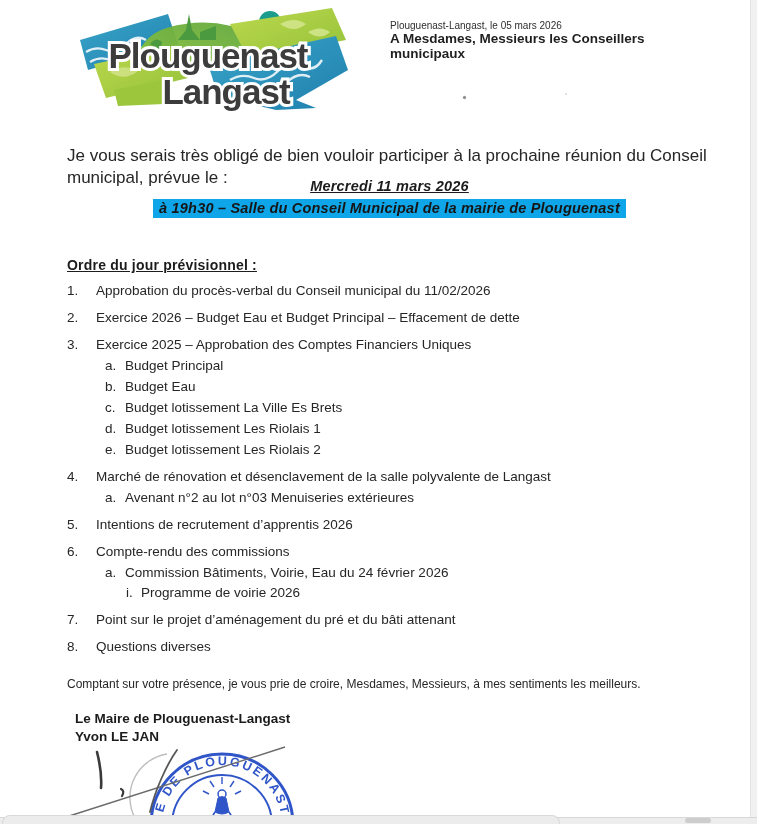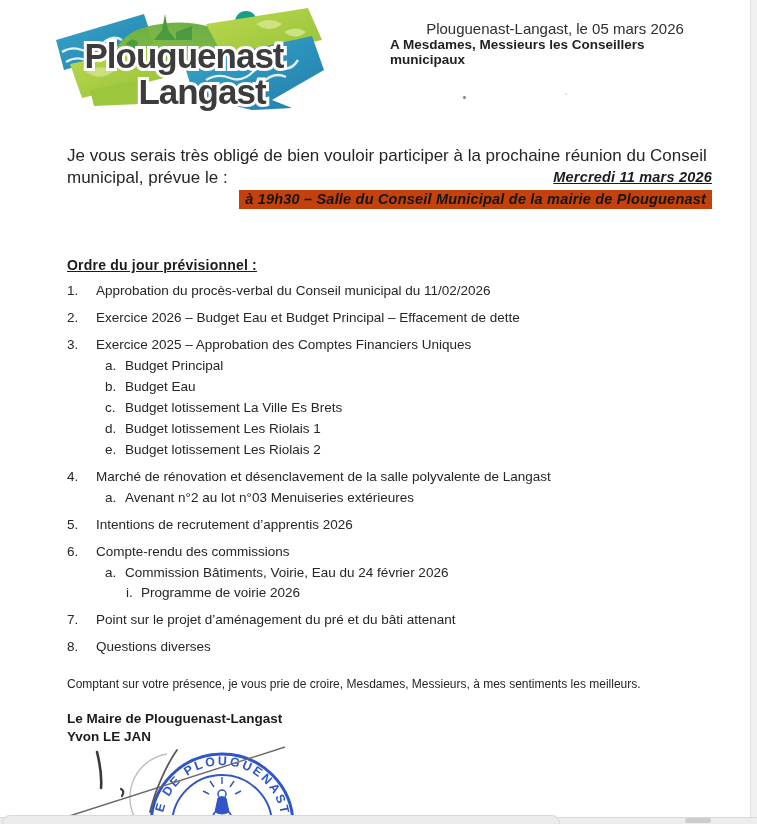--- a/index.html
+++ b/index.html
@@ -4,31 +4,31 @@
 <style>
   * { margin:0; padding:0; box-sizing:border-box; }
   html,body { background:#ffffff; }
   .page {
     position:relative; width:757px; height:824px; margin:0 auto;
     background:#ffffff; overflow:hidden;
     font-family:"Liberation Sans", sans-serif;
     color:#262626;
   }
   
-  .logo { position:absolute; left:56px; top:2px; width:268px; height:114px; }
+  .logo { position:absolute; left:80px; top:2px; width:268px; height:114px; }
   
   .hdr-right { position:absolute; left:390px; top:20px; width:330px; }
-  .date-line { font-size:15px; color:#2e2e2e;text-align:center; }
+  .date-line { font-size:10px; color:#2e2e2e; }
   .recipients { font-size:13.5px; font-weight:bold; color:#1f1f1f; }
   .speck { position:absolute; background:#8f8f8f; border-radius:1px; }
   .speck.s1 { left:463px; top:96px; width:3px; height:3px; transform:rotate(35deg); }
   .speck.s2 { left:565px; top:93px; width:2px; height:2px; background:#d9d9d9; }
   
   .intro { position:absolute; left:67px; top:145px; width:652px; font-size:17px; line-height:1.3; }
-  .meeting { position:absolute; left:67px; top:168px; width:645px; text-align:right; }
+  .meeting { position:absolute; left:67px; top:177px; width:645px; text-align:center; }
   .meeting-date {
     display:inline-block; font-size:14.5px; font-weight:bold; font-style:italic;
     text-decoration:underline; color:#1c1c1c; letter-spacing:.2px;
   }
   .meeting-place-wrap { margin-top:4px; }
   .meeting-place {
     display:inline-block; font-size:14.5px; font-weight:bold; font-style:italic;
     color:#161616; padding:1px 6px 2px 6px; letter-spacing:.2px;
   }
   .agenda-title {
@@ -39,21 +39,21 @@
   .agenda-row { display:flex; line-height:17px; }
   .agenda-row .marker { flex:0 0 auto; }
   .agenda-row.lvl1 { margin-top:10px; }
   .agenda-row.lvl1 .marker { width:29px; }
   .agenda-row.lvl2 { margin-top:4px; padding-left:38px; }
   .agenda-row.lvl2 .marker { width:20px; }
   .agenda-row.lvl3 { margin-top:3px; padding-left:59px; }
   .agenda-row.lvl3 .marker { width:15px; }
   .agenda-row:first-child { margin-top:0; }
   .closing { position:absolute; left:67px; top:677px; width:660px; font-size:12px; }
-  .sig-name { position:absolute; left:67px; width:400px; font-size:13.5px; font-weight:bold; color:#1b1b1b; }
+  .sig-name { position:absolute; left:75px; width:400px; font-size:13.5px; font-weight:bold; color:#1b1b1b; }
   .sig-1 { top:711px; }
   .sig-2 { top:729px; }
   
   .stamp-area { position:absolute; left:55px; top:738px; width:280px; height:86px; }
   
   .right-strip { position:absolute; right:0; top:0; width:7px; height:824px;
     background:#f1f1f1; border-left:1px solid #e3e3e3; }
   .bottom-band { position:absolute; left:0; bottom:0; width:757px; height:7px;
     background:#ededed; border-top:1px solid #d8d8d8; }
   .bottom-popup { position:absolute; left:2px; bottom:0; width:558px; height:9px;
@@ -129,21 +129,21 @@
     <div class="recipients">A Mesdames, Messieurs les Conseillers municipaux</div>
   </div>
   <div class="speck s1"></div>
   <div class="speck s2"></div>
 
   <p class="intro">Je vous serais très obligé de bien vouloir participer à la prochaine réunion du Conseil municipal, prévue le :</p>
 
   <div class="meeting">
     <span class="meeting-date">Mercredi 11 mars 2026</span>
     <div class="meeting-place-wrap">
-      <span class="meeting-place" id="meeting-place" style="background: #c2410c;">à 19h30 – Salle du Conseil Municipal de la mairie de Plouguenast</span>
+      <span class="meeting-place" id="meeting-place" style="background: #0ea5e9;">à 19h30 – Salle du Conseil Municipal de la mairie de Plouguenast</span>
     </div>
   </div>
 
   <div class="agenda-title">Ordre du jour prévisionnel :</div>
   <div class="agenda-list">
       <div class="agenda-row lvl1">
         <span class="marker">1.</span>
         <span class="txt">Approbation du procès-verbal du Conseil municipal du 11/02/2026</span>
       </div>
       <div class="agenda-row lvl1">

